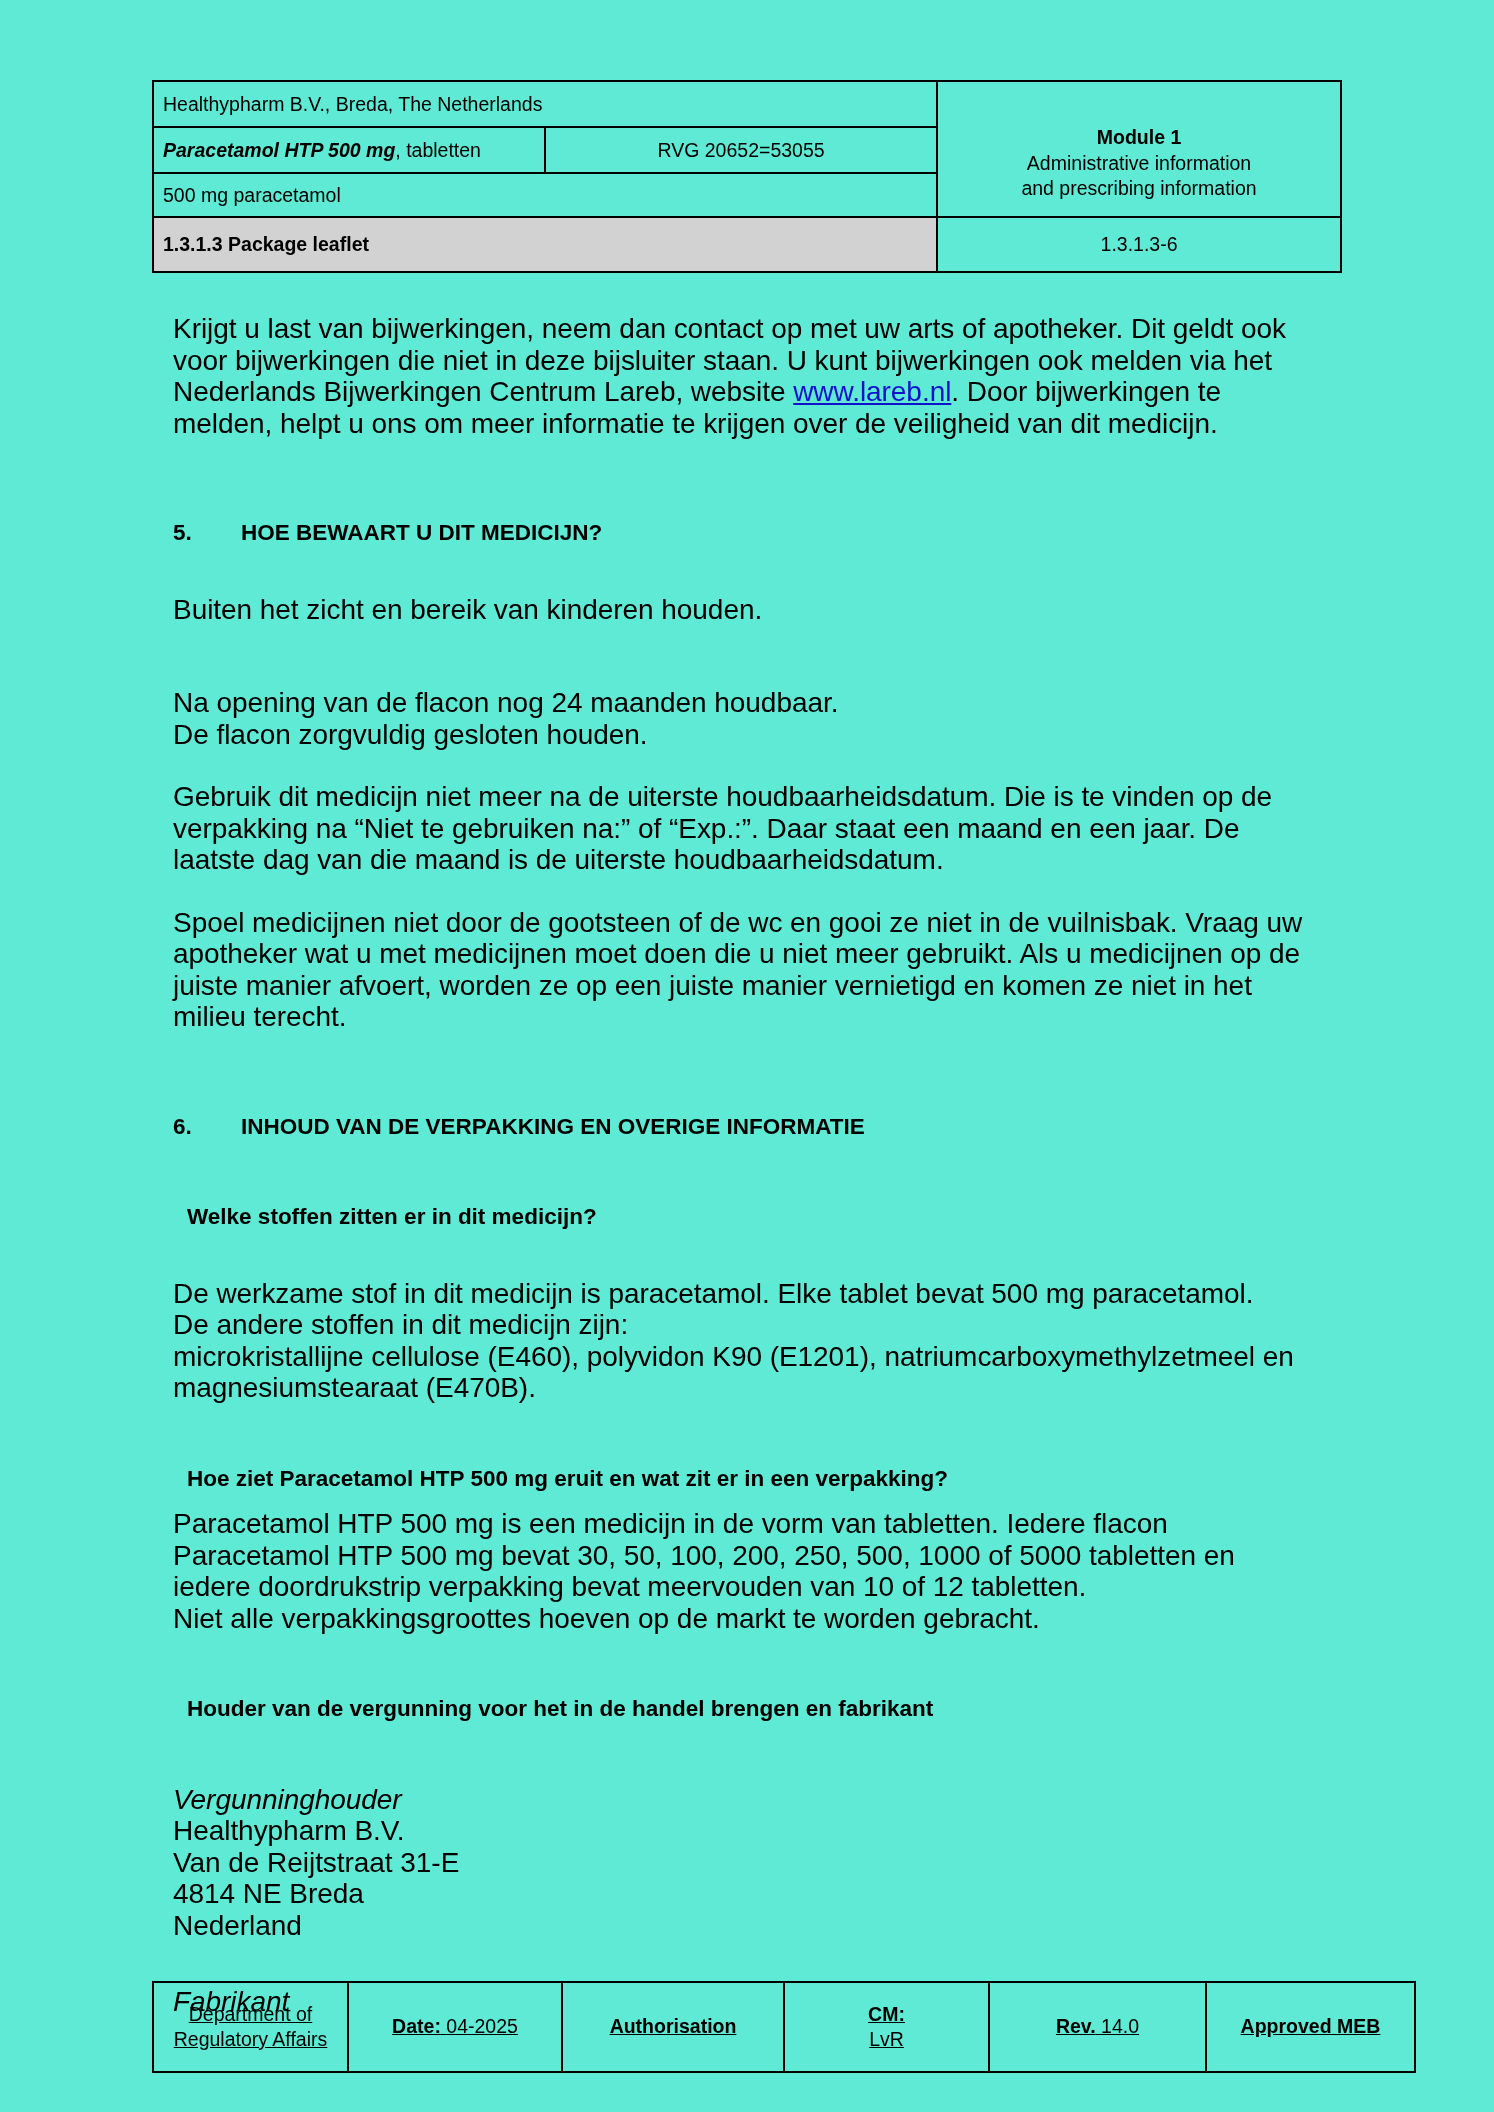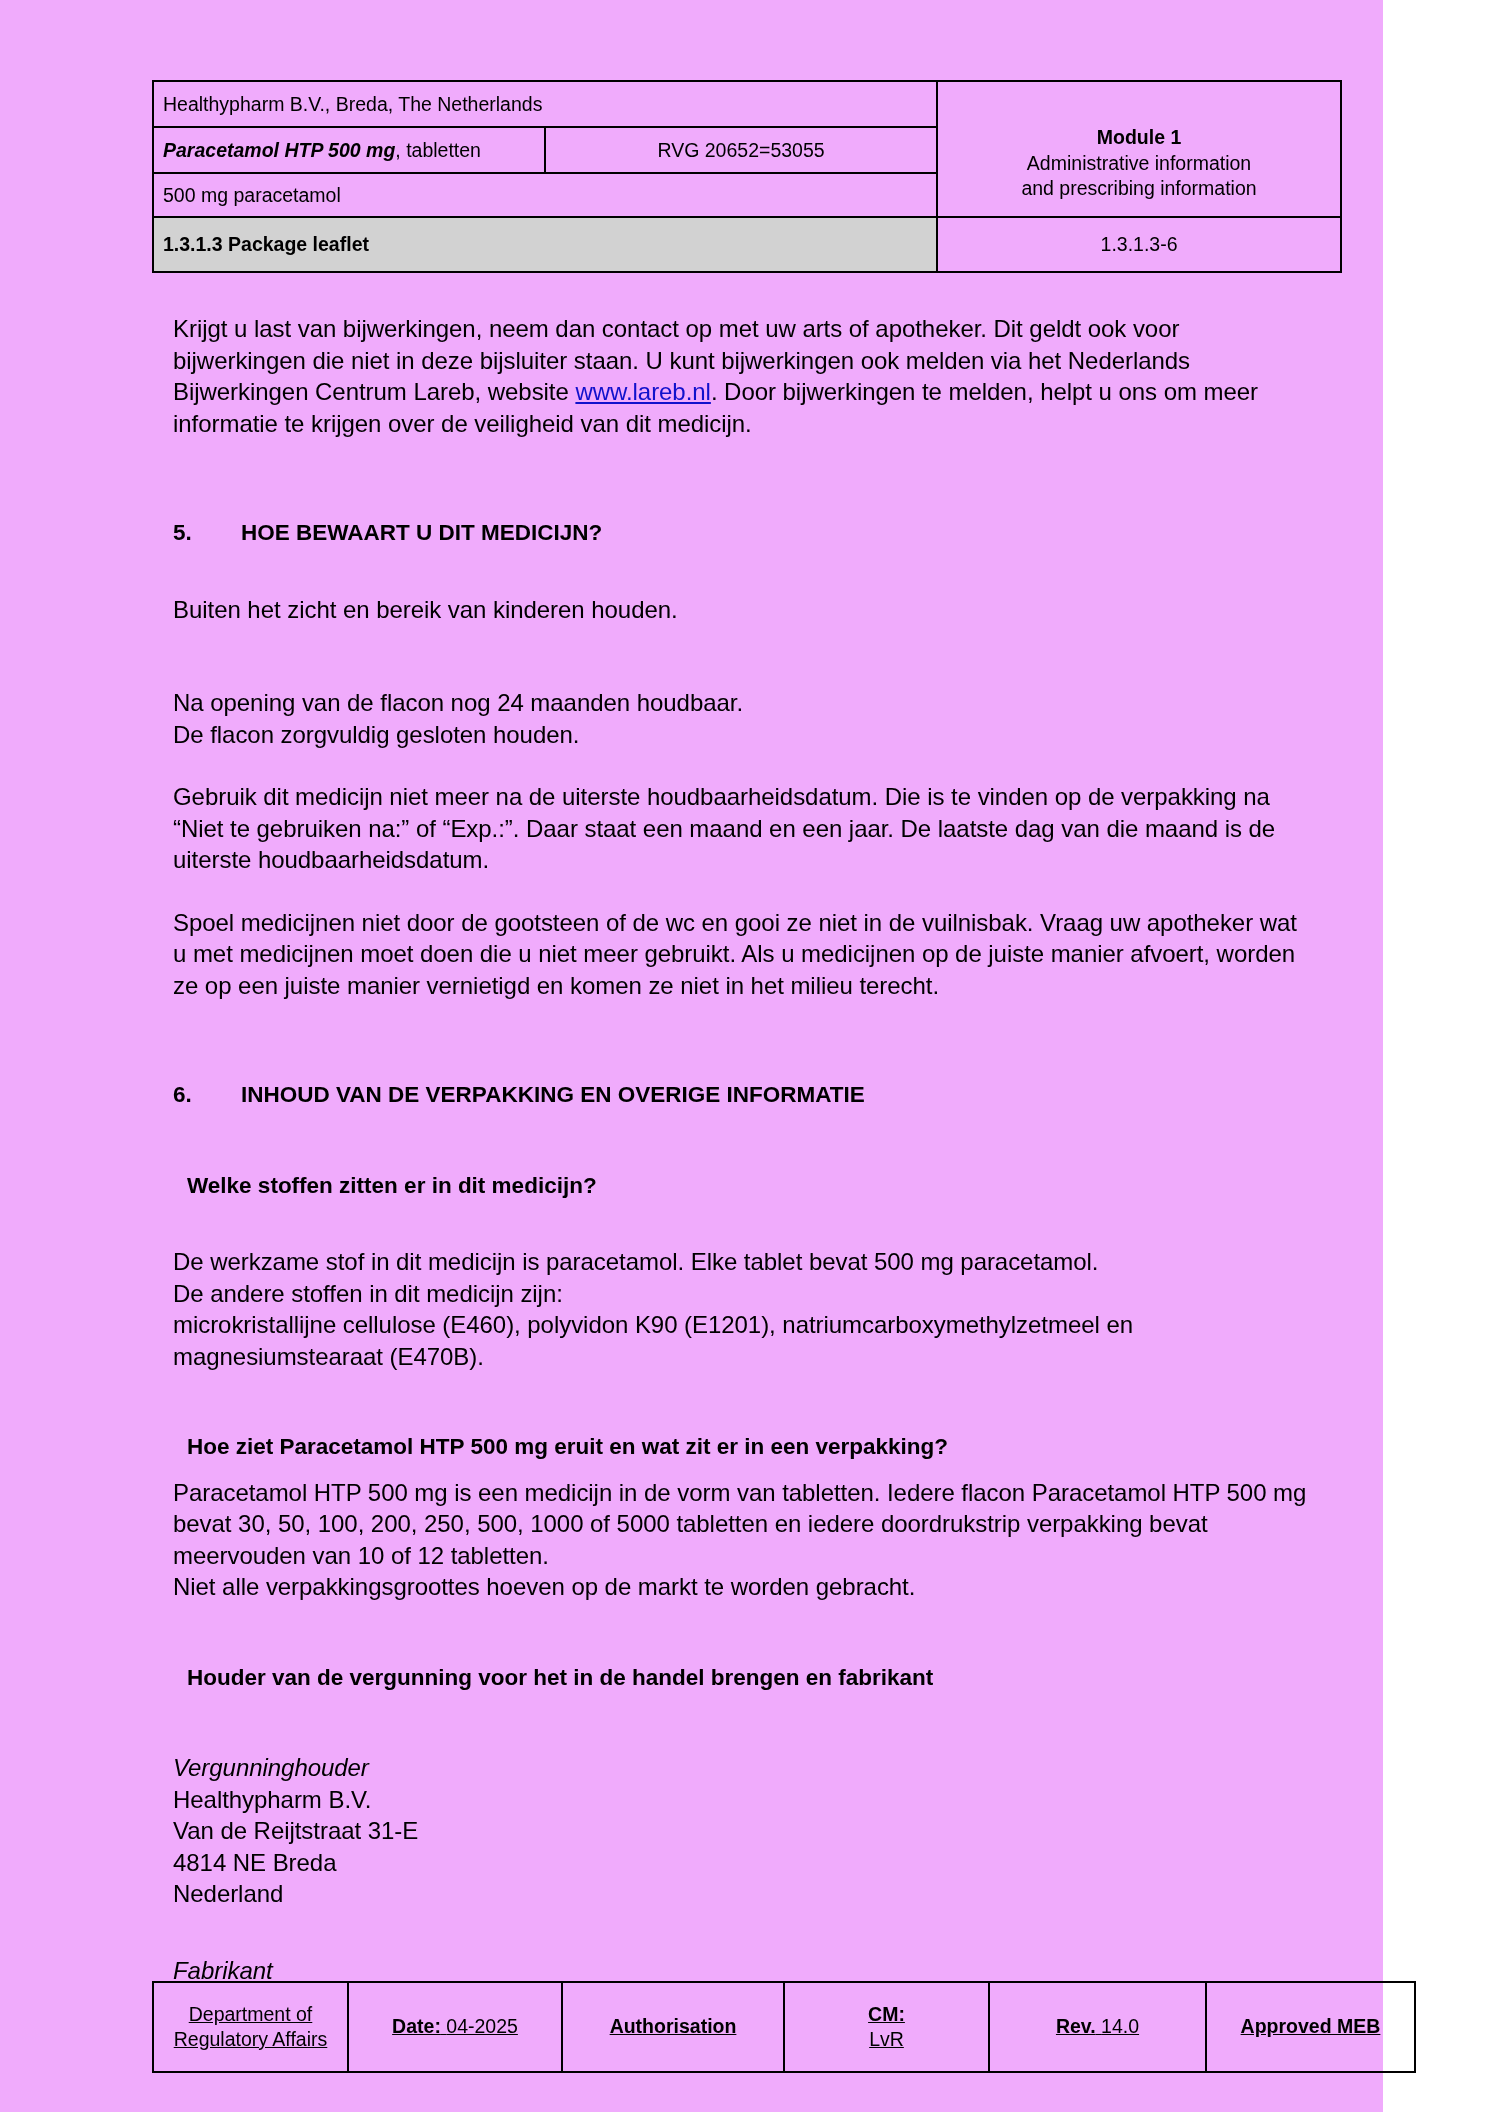--- a/index.html
+++ b/index.html
@@ -12,23 +12,23 @@
     height: 2112px;
     font-family: "Liberation Sans", sans-serif;
     color: #000000;
     position: relative;
     overflow: hidden;
   }
   .page {
     position: absolute;
     left: 0;
     top: 0;
-    width: 1383px;
+    width: 1494px;
     height: 2112px;
-    background: #f0abfc;
+    background: #5eead4;
   }
 
   
   .header-table {
     position: absolute;
     left: 152px;
     top: 80px;
     width: 1190px;
     border-collapse: collapse;
     table-layout: fixed;
@@ -76,21 +76,21 @@
   }
 
   
   .content {
     position: absolute;
     left: 173px;
     top: 313px;
     width: 1143px;
   }
   .para {
-    font-size: 24px;
+    font-size: 28px;
     line-height: 31.5px;
     margin: 0;
     letter-spacing: -0.05px;
   }
   .gap-sm { height: 31px; }
   .gap-md { height: 45px; }
   .gap-xl { height: 78px; }
 
   .section-head {
     font-size: 22.5px;

